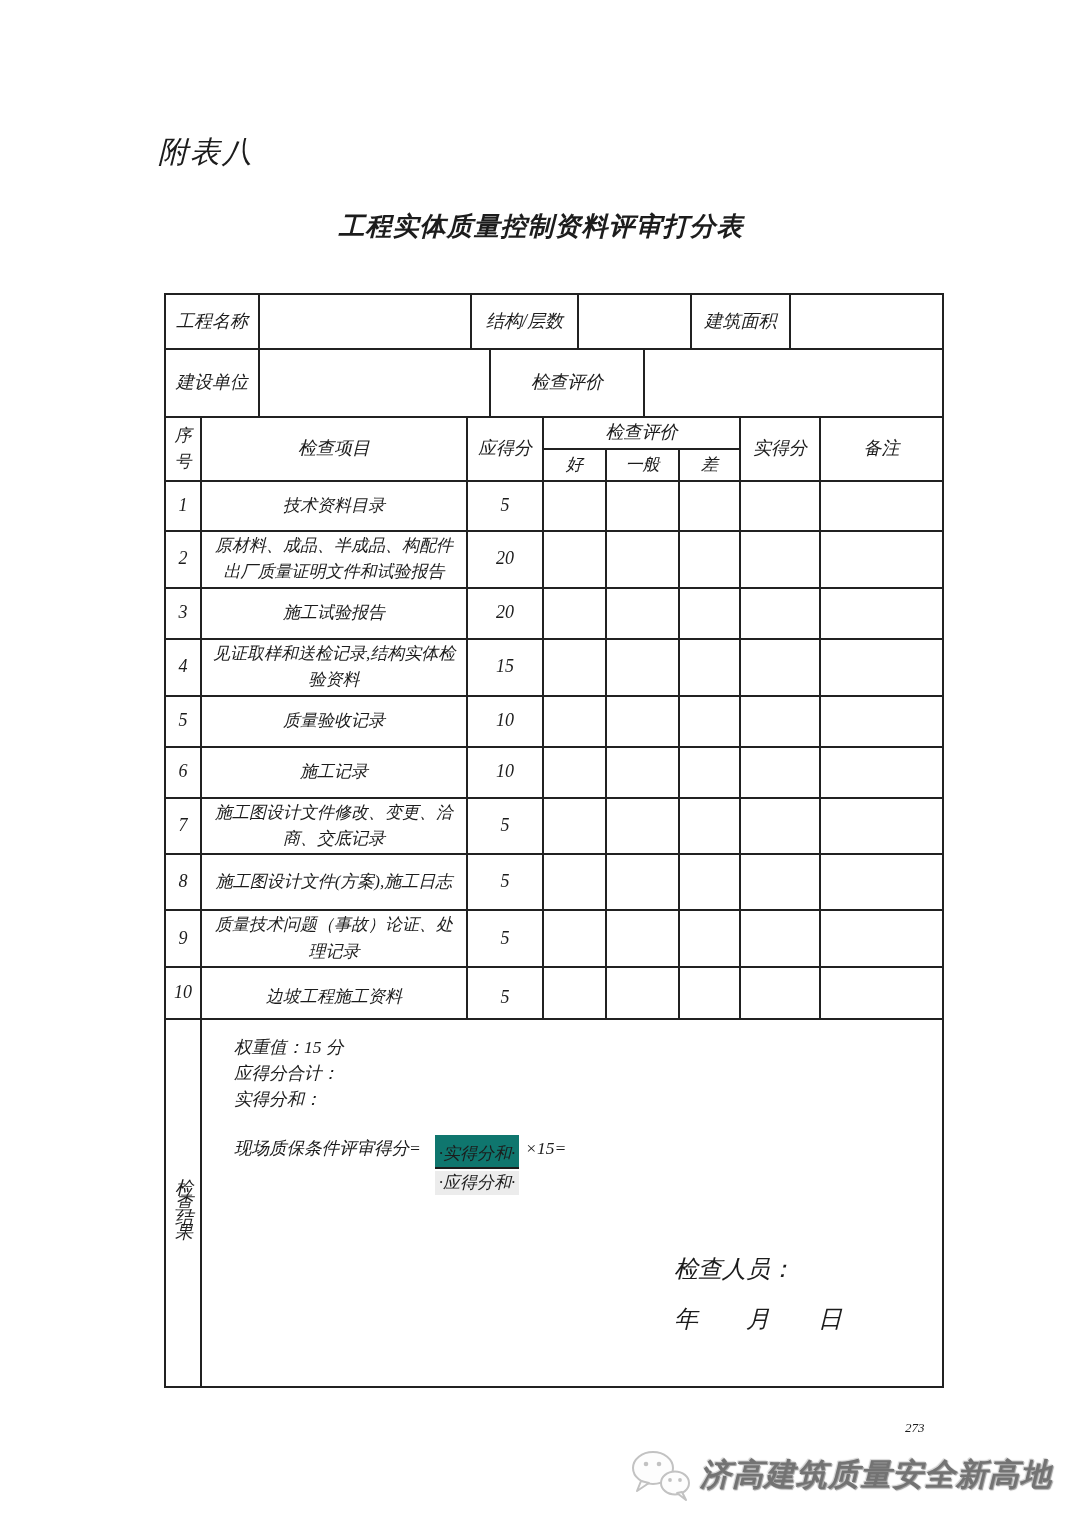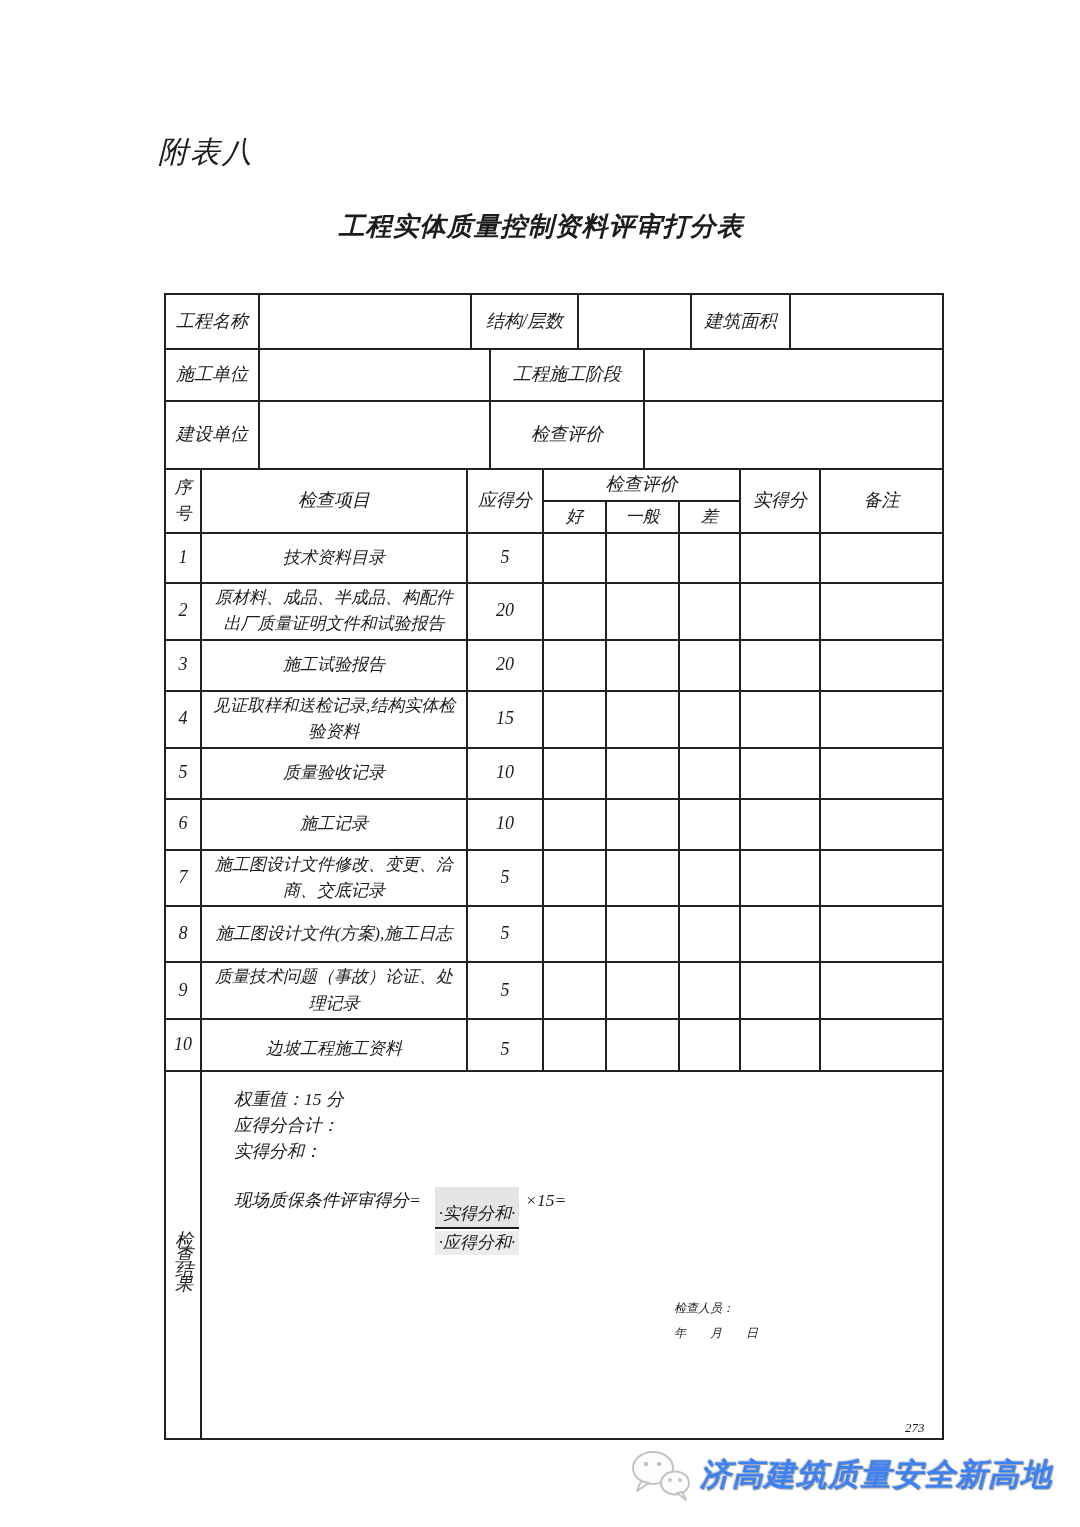--- a/index.html
+++ b/index.html
@@ -94,33 +94,33 @@
   .frac {
     display: inline-flex;
     flex-direction: column;
     text-align: center;
     margin: 0 6px 0 14px;
     font-size: 17px;
     line-height: 1.35;
   }
   .frac .num {
     border-bottom: 2px solid #1c1c1c;
-    padding: 16px 4px 1px;
-    background: #e5e5e5;
+    padding: 8px 4px 1px;
+    background: #0f766e;
   }
   .frac .den {
     padding: 1px 4px 0;
     background: #ececec;
     margin-top: 2px;
   }
   .inspector {
     position: absolute;
     left: 472px;
     top: 224px;
-    font-size: 12px;
+    font-size: 24px;
     line-height: 2.1;
   }
   
   .pagenum {
     position: absolute;
     top: 1420px;
     left: 905px;
     font-size: 13px;
   }
   .watermark {
@@ -129,21 +129,21 @@
     right: 28px;
     display: flex;
     align-items: center;
     gap: 8px;
   }
   .watermark-text {
     font-family: "Liberation Sans", "DejaVu Sans", sans-serif;
     font-size: 31px;
     font-weight: bold;
     letter-spacing: 1px;
-    color: #3b82f6;
+    color: #737373;
     text-shadow: 1px 1px 1px #9e9e9e, -1px -1px 1px #cfcfcf, 0 0 1px #b5b5b5;
   }
 </style>
 </head>
 <body>
 
 <div class="page">
 
   <div class="tag">附表八</div>
   <div class="doc-title">工程实体质量控制资料评审打分表</div>
@@ -162,26 +162,20 @@
           <col style="width:153px">
       </colgroup>
       <tbody>
           <tr style="height:55px">
         <td class="label-cell">工程名称</td>
         <td></td>
         <td class="label-cell" colspan="2">结构/层数</td>
         <td colspan="2"></td>
         <td class="label-cell">建筑面积</td>
         <td></td>
-      </tr>
-      <tr style="height:52px">
-        <td class="label-cell">施工单位</td>
-        <td colspan="2"></td>
-        <td class="label-cell" colspan="2">工程施工阶段</td>
-        <td colspan="3"></td>
       </tr>
       <tr style="height:68px">
         <td class="label-cell">建设单位</td>
         <td colspan="2"></td>
         <td class="label-cell" colspan="2">检查评价</td>
         <td colspan="3"></td>
       </tr>
     </tbody>
       </table>
 

